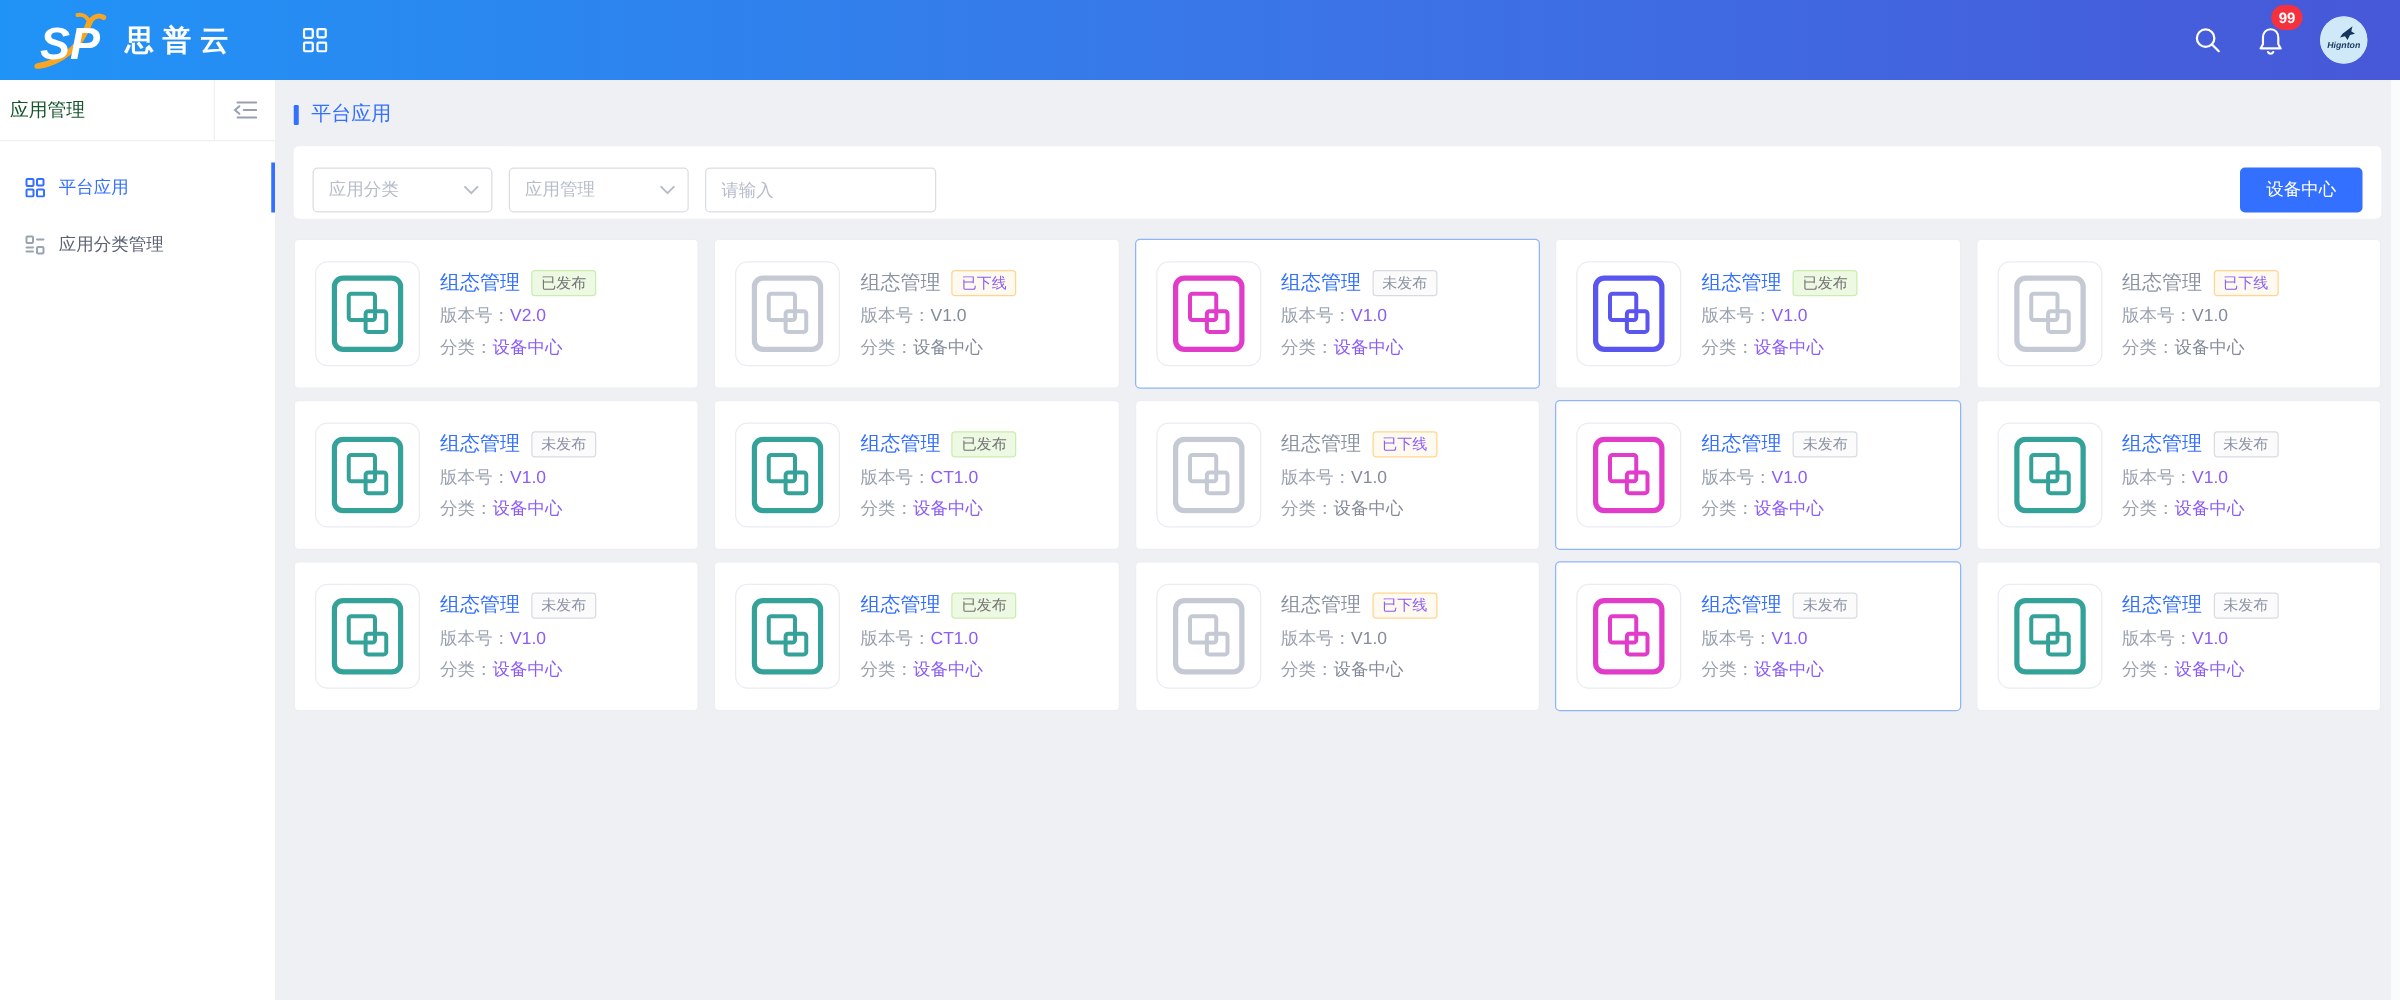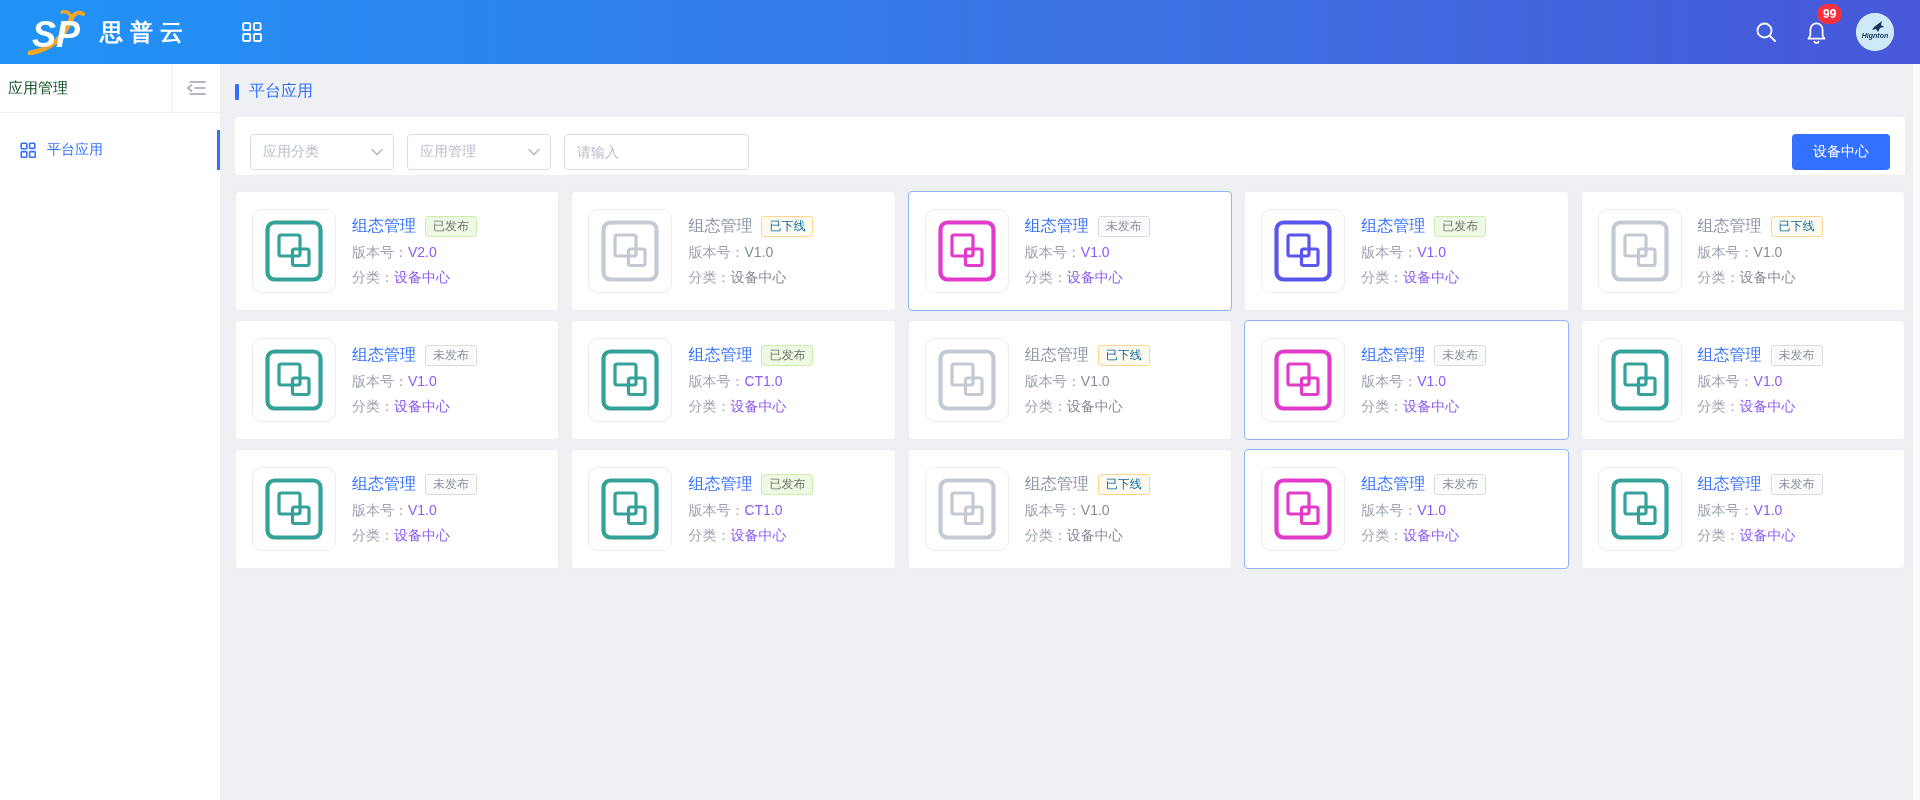--- a/index.html
+++ b/index.html
@@ -63,21 +63,21 @@
   .icon-gray   { color:#c4c9d4; }
   .icon-pink   { color:#e13bca; }
   .icon-indigo { color:#5b55ef; }
   .card-info { display:flex; flex-direction:column; gap:7px; min-width:0; }
   .card-title-row { display:flex; align-items:center; gap:9px; }
   .card-title { font-size:16px; color:#3370ff; white-space:nowrap; }
   .card.muted .card-title { color:#8b93a3; }
   .badge { font-size:12px; line-height:15px; padding:2px 7px; border-radius:3px;
     border:1px solid transparent; white-space:nowrap; }
   .badge--published   { color:#737373; background:#edf9e2; border-color:#cbedad; }
-  .badge--offline     { color:#0369a1; background:#fffaf0; border-color:#ffd591; }
+  .badge--offline     { color:#8b5cf6; background:#fffaf0; border-color:#ffd591; }
   .badge--unpublished { color:#8b93a3; background:#fbfbfc; border-color:#d8dce2; }
   .meta { font-size:14px; color:#9aa1af; white-space:nowrap; }
   .meta .val { color:#8b5cf6; }
   .card.muted .meta .val { color:#848b99; }
 
   .scroll-track { position:absolute; top:64px; right:0; width:8px; bottom:0;
     background:#fafbfc; border-left:1px solid #f0f1f4; }
 </style>
 </head>
 <body>
@@ -143,20 +143,32 @@
       <span class="mi-icon">
         <svg width="16" height="16" viewBox="0 0 20 20" fill="none" stroke="currentColor" stroke-width="2">
           <rect x="1.5" y="1.5" width="7" height="7" rx="1"></rect>
           <rect x="12" y="1.5" width="6.5" height="6.5" rx="1"></rect>
           <rect x="1.5" y="12" width="7" height="7" rx="1"></rect>
           <rect x="12" y="12" width="7" height="7" rx="1"></rect>
         </svg>
       </span>
       <span>平台应用</span>
     </div>
+    <div class="menu-item">
+      <span class="mi-icon">
+        <svg width="16" height="16" viewBox="0 0 20 20" fill="none" stroke="currentColor" stroke-width="2" stroke-linecap="round">
+          <rect x="1.5" y="1.5" width="6.5" height="6.5" rx="1"></rect>
+          <path d="M12 4.5 H18.5"></path>
+          <path d="M1.5 12.5 H8"></path>
+          <rect x="12" y="12" width="6.5" height="6.5" rx="1"></rect>
+          <path d="M1.5 16.5 H8"></path>
+        </svg>
+      </span>
+      <span>应用分类管理</span>
+    </div>
   </div>
 </div>
 
 <div class="main">
   <div class="page-title-row">
     <span class="title-bar"></span>
     <span class="page-title">平台应用</span>
   </div>
 
   <div class="filter-panel">

